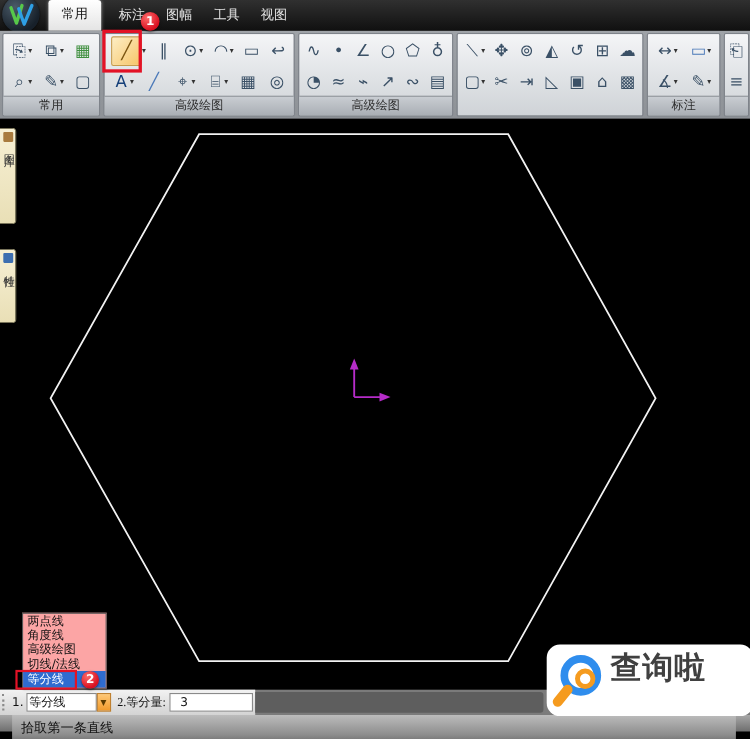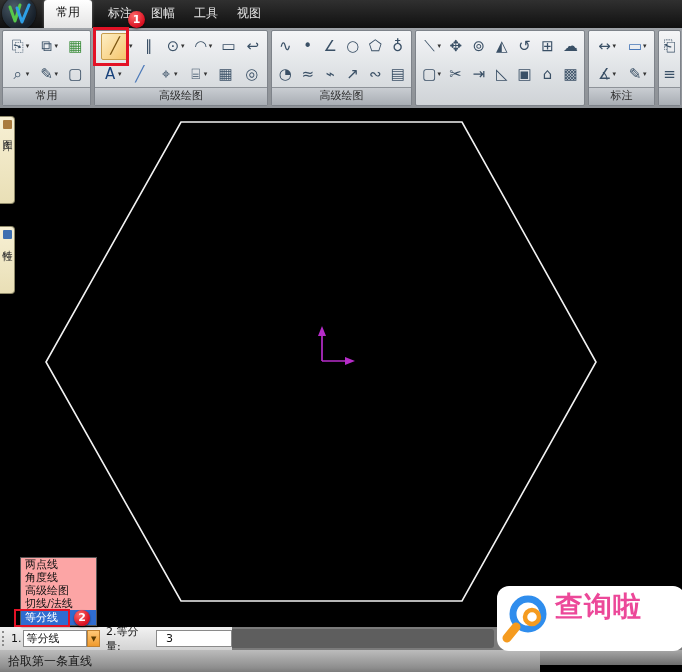--- a/index.html
+++ b/index.html
@@ -51,42 +51,42 @@
     background:linear-gradient(#f2f2f2,#d3d3d3);display:flex;align-items:center;font-size:11px;color:#111;}
   #grip{width:4px;height:15px;margin:0 3px 0 2px;border-left:2px dotted #8a8a8a;}
   #combo-field{width:58px;height:15px;background:#fff;border:1px solid #8a8a8a;
     padding:0 2px;line-height:15px;font-size:11px;color:#111;}
   #combo-btn{width:13px;height:17px;background:linear-gradient(#ffc877,#f09a2c);
     border:1px solid #bf8030;display:flex;align-items:center;justify-content:center;
     font-size:7px;color:#5a3a00;box-sizing:border-box;}
   #div-input{width:76px;height:17px;border:1px solid #8a8a8a;background:#fff;
     font-size:11px;padding:0 0 0 9px;font-family:inherit;color:#111;box-sizing:border-box;}
   #opt-recess{position:absolute;left:232px;top:2px;width:262px;height:19px;background:#5e5e5e;border-radius:0 3px 3px 0;}
-  #statusbar{position:absolute;left:0;top:650px;width:540px;height:22px;
+  #statusbar{position:absolute;left:11px;top:650px;width:658px;height:22px;
     background:linear-gradient(#bcbcbc,#8e8e8e 80%,#7c7c7c);}
   #status-msg{position:absolute;left:8px;top:3px;font-size:12px;color:#141414;}
   
   #popup{position:absolute;left:20px;top:557px;width:77px;background:#fca5a5;
     border:1px solid #555;box-sizing:border-box;box-shadow:1px 1px 2px rgba(0,0,0,.5);}
   .menu-item{height:13px;line-height:13px;font-size:11px;color:#111;padding-left:4px;white-space:nowrap;}
   #menu-selected{height:15px;line-height:15px;font-size:11px;color:#fff;background:#2f6cd0;padding-left:4px;}
   
   .red-box{position:absolute;border:3px solid #e31226;box-sizing:border-box;}
   #red-box-line{left:93px;top:27px;width:36px;height:39px;}
   #red-box-menu{left:14px;top:609px;width:56px;height:18px;border-width:2px;}
   .badge{position:absolute;width:17px;height:17px;border-radius:50%;
     background:radial-gradient(circle at 35% 30%,#ff6a6a,#d80f20 70%);
     color:#fff;font-size:11px;font-weight:bold;text-align:center;line-height:17px;
     box-shadow:0 1px 2px rgba(0,0,0,.6);}
   #badge1{left:128px;top:11px;}
   #badge2{left:74px;top:610px;width:16px;height:16px;line-height:16px;}
   
   #watermark{position:absolute;left:497px;top:586px;width:188px;height:65px;
     background:#fff;border-radius:12px;}
-  #wm-title{position:absolute;left:58px;top:2px;font-size:28px;font-weight:bold;color:#ec4899;letter-spacing:1px;}
+  #wm-title{position:absolute;left:58px;top:2px;font-size:28px;font-weight:bold;color:#404040;letter-spacing:1px;}
   #wm-domain{position:absolute;left:64px;top:37px;font-size:15px;font-weight:bold;color:#111;}
 </style>
 </head>
 <body>
 
 <div id="app">
 
   <div id="titlebar">
     <div id="applogo">
       <svg width="34" height="34" viewBox="0 0 34 34">
@@ -335,21 +335,21 @@
   <div id="tabstrip">
     <div id="model-tab">模型</div>
   </div>
 
   <div id="optionsbar">
     <div id="opt-left">
       <div id="grip"></div>
       <span style="margin-right:2px;">1.</span>
       <div id="combo-field">等分线</div>
       <div id="combo-btn">▼</div>
-      <span style="margin-left:6px;margin-right:3px;">2.等分量:</span>
+      <span style="margin-left:6px;margin-right:3px;font-family:Liberation Serif, serif;">2.等分量:</span>
       <input id="div-input" value="3" style="">
     </div>
     <div id="opt-recess"></div>
   </div>
 
   <div id="statusbar">
     <span id="status-msg">拾取第一条直线</span>
   </div>
 
   <div id="popup">

